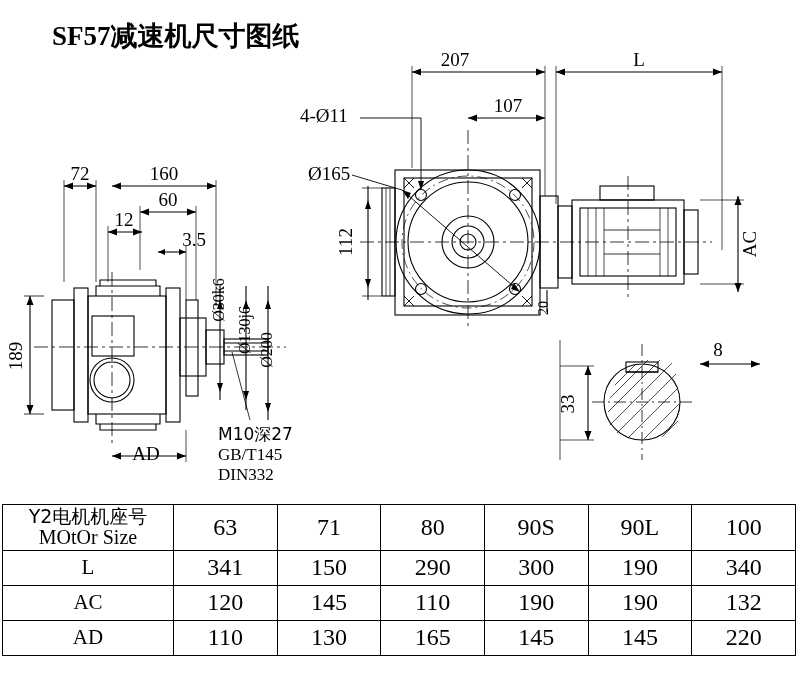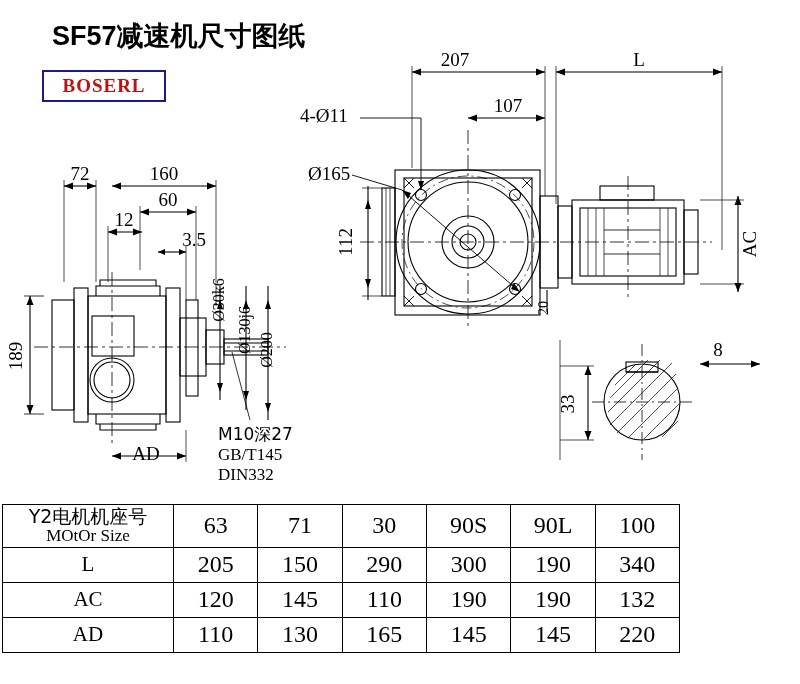--- a/index.html
+++ b/index.html
@@ -15,21 +15,21 @@
     position: relative;
     width: 800px;
     height: 684px;
     overflow: hidden;
     background: #ffffff;
   }
   #title {
     position: absolute;
     left: 52px;
     top: 18px;
-    font-family: Liberation Sans, sans-serif;
+    font-family: Liberation Serif, serif;
     font-weight: bold;
     font-size: 27px;
     letter-spacing: 0px;
     white-space: nowrap;
   }
   #logo-box {
     position: absolute;
     left: 42px;
     top: 70px;
     width: 120px;
@@ -54,21 +54,21 @@
   svg#drawing {
     position: absolute;
     left: 0;
     top: 0;
   }
   
   #spec-table {
     position: absolute;
     left: 2px;
     top: 504px;
-    width: 678px;
+    width: 794px;
     border-collapse: collapse;
     table-layout: fixed;
   }
   #spec-table td {
     border: 1.5px solid #000;
     text-align: center;
     font-family: "Liberation Serif", serif;
     font-size: 24px;
     height: 34px;
     padding: 0;
@@ -76,38 +76,35 @@
   #spec-table td.rowhead {
     width: 170px;
     font-size: 21px;
   }
   #spec-table td.rowhead.two-line {
     line-height: 1.05;
     font-size: 19px;
     padding: 2px 0;
   }
   .hdr-l1 { display: block; font-family: "DejaVu Sans", sans-serif; font-size: 19px;}
-  .hdr-l2 { display: block; font-family: "Liberation Serif", serif; font-size: 17px;}
+  .hdr-l2 { display: block; font-family: "Liberation Serif", serif; font-size: 20px;}
   text {
     font-family: "Liberation Serif", serif;
   }
   text.cnsvg {
     font-family: "DejaVu Sans", sans-serif;
   }
 </style>
 </head>
 <body>
 
 <div id="page">
 
   <div id="title">SF57减速机尺寸图纸</div>
 
-  <div id="logo-box">
-    <div id="logo-text">BOSERL</div>
-  </div>
 
   <svg id="drawing" width="800" height="504" viewBox="0 0 800 504">
     <g stroke="#000" fill="none" stroke-width="1.1" shape-rendering="geometricPrecision">
 
       <rect x="52" y="300" width="22" height="110"></rect>
       <rect x="74" y="288" width="14" height="134"></rect>
       <rect x="88" y="296" width="78" height="118"></rect>
       <rect x="166" y="288" width="14" height="134"></rect>
 
       <path d="M96 296 L96 286 L160 286 L160 296"></path>
@@ -341,28 +338,28 @@
 
   <table id="spec-table">
     <tbody>
       <tr>
         <td class="rowhead two-line">
           <span class="hdr-l1">Y2电机机座号</span>
           <span class="hdr-l2">MOtOr Size</span>
         </td>
         <td>63</td>
         <td>71</td>
-        <td>30</td>
+        <td>80</td>
         <td>90S</td>
         <td>90L</td>
         <td>100</td>
       </tr>
       <tr>
         <td class="rowhead">L</td>
-        <td>205</td>
+        <td>341</td>
         <td>150</td>
         <td>290</td>
         <td>300</td>
         <td>190</td>
         <td>340</td>
       </tr>
       <tr>
         <td class="rowhead">AC</td>
         <td>120</td>
         <td>145</td>

